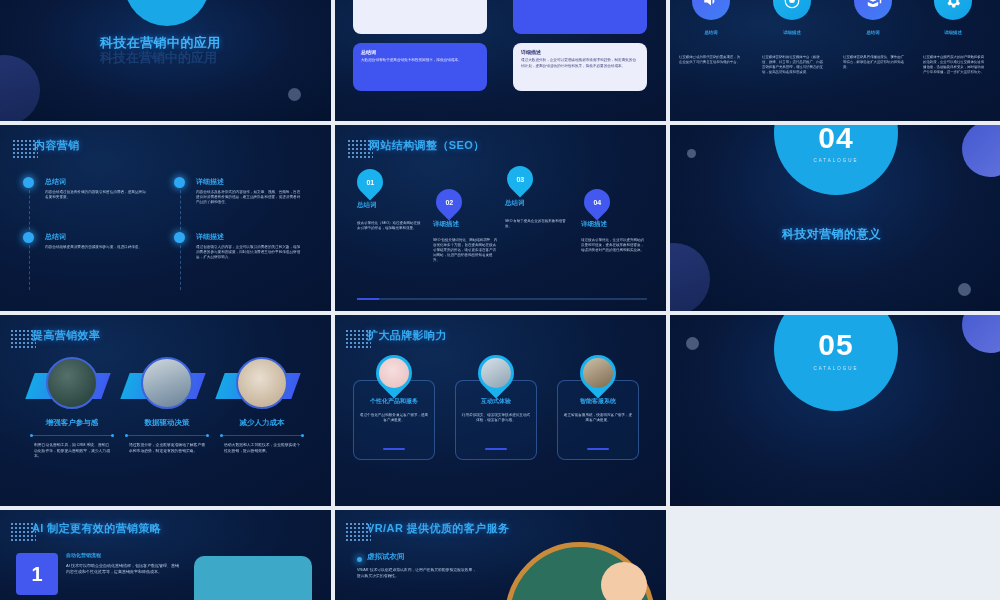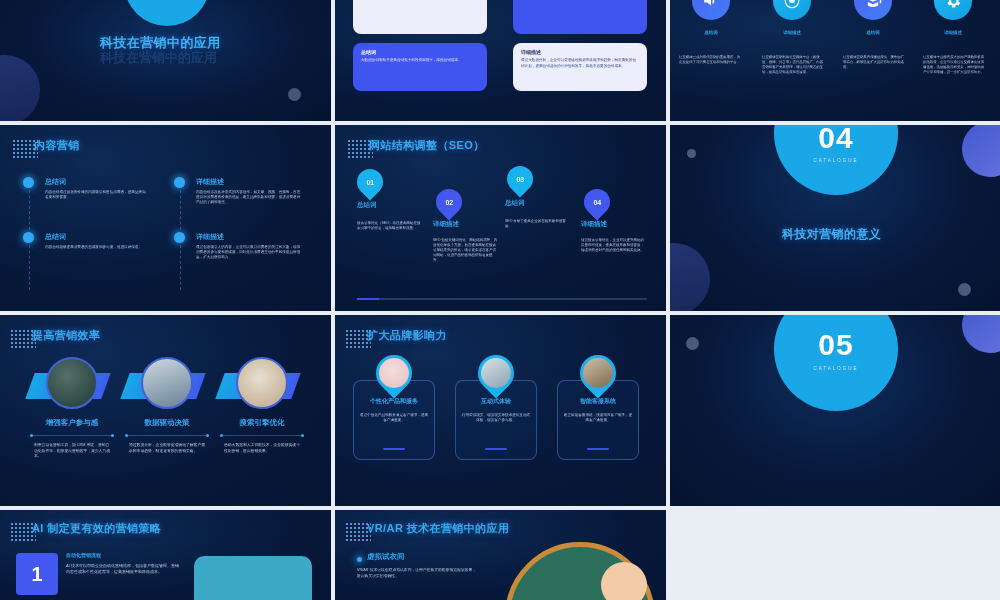--- a/index.html
+++ b/index.html
@@ -287,21 +287,21 @@
     <div class="photo" style="left:141px;top:42px;width:52px;height:52px;background:linear-gradient(160deg,#cfd8de,#8fa3b3 60%,#6b8196);"></div>
     <div class="htext" style="left:119px;top:103px;width:96px;text-align:center;font-size:7.5px;">数据驱动决策</div>
     <div class="hrule" style="left:125px;top:120px;width:84px;">
       <i class="d" style="left:0;"></i>
         <i class="d" style="right:0;"></i>
     </div>
     <div class="btext" style="left:129px;top:128px;width:76px;font-size:3.8px;">通过数据分析，企业能够更准确地了解客户需求和市场趋势，制定更有效的营销策略。</div>
 
     <div class="para" style="left:220px;top:58px;width:76px;height:26px;"></div>
     <div class="photo" style="left:236px;top:42px;width:52px;height:52px;background:radial-gradient(circle at 45% 40%,#e8ded0,#c9b79d 70%);"></div>
-    <div class="htext" style="left:214px;top:103px;width:96px;text-align:center;font-size:7.5px;">搜索引擎优化</div>
+    <div class="htext" style="left:214px;top:103px;width:96px;text-align:center;font-size:7.5px;">减少人力成本</div>
     <div class="hrule" style="left:220px;top:120px;width:84px;">
       <i class="d" style="left:0;"></i>
         <i class="d" style="right:0;"></i>
     </div>
     <div class="btext" style="left:224px;top:128px;width:76px;font-size:3.8px;">借助大数据和人工智能技术，企业能够实现个性化营销，提高营销效果。</div>
   </div>
 
 
   <div class="slide">
     <div class="dots" style="left:10px;top:14px;"></div>
@@ -349,21 +349,21 @@
       <span style="font-size:20px;">1</span>
     </div>
     <div class="htext" style="left:66px;top:42px;font-size:5px;">自动化营销流程</div>
     <div class="btext" style="left:66px;top:53px;width:114px;font-size:4px;">AI 技术可以帮助企业自动化营销流程，包括客户数据管理、营销内容生成和个性化推荐等，提高营销效率和降低成本。</div>
 
     <div style="position:absolute;left:194px;top:46px;width:118px;height:70px;border-radius:10px;background:#3ea8c8;"></div>
   </div>
 
   <div class="slide">
     <div class="dots" style="left:10px;top:12px;"></div>
-    <div class="stitle" style="left:32px;top:11px;font-size:11px;">VR/AR 技术在营销中的应用</div>
+    <div class="stitle" style="left:32px;top:11px;font-size:11px;">VR/AR 提供优质的客户服务</div>
 
     <div class="bdot" style="left:22px;top:47px;width:5px;height:5px;"></div>
     <div class="htext" style="left:32px;top:42px;font-size:7.5px;">虚拟试衣间</div>
     <div class="btext" style="left:22px;top:58px;width:120px;font-size:3.8px;">VR/AR 技术可以创建虚拟试衣间，让用户在购买前能够预览服装效果，提高购买决策的准确性。</div>
 
     <div style="position:absolute;left:170px;top:32px;width:150px;height:150px;border-radius:50%;background:#2c6f5c;border:5px solid #c98a3a;"></div>
     <div style="position:absolute;left:266px;top:52px;width:46px;height:46px;border-radius:50%;background:#f3cba6;"></div>
   </div>
 
 </div>

